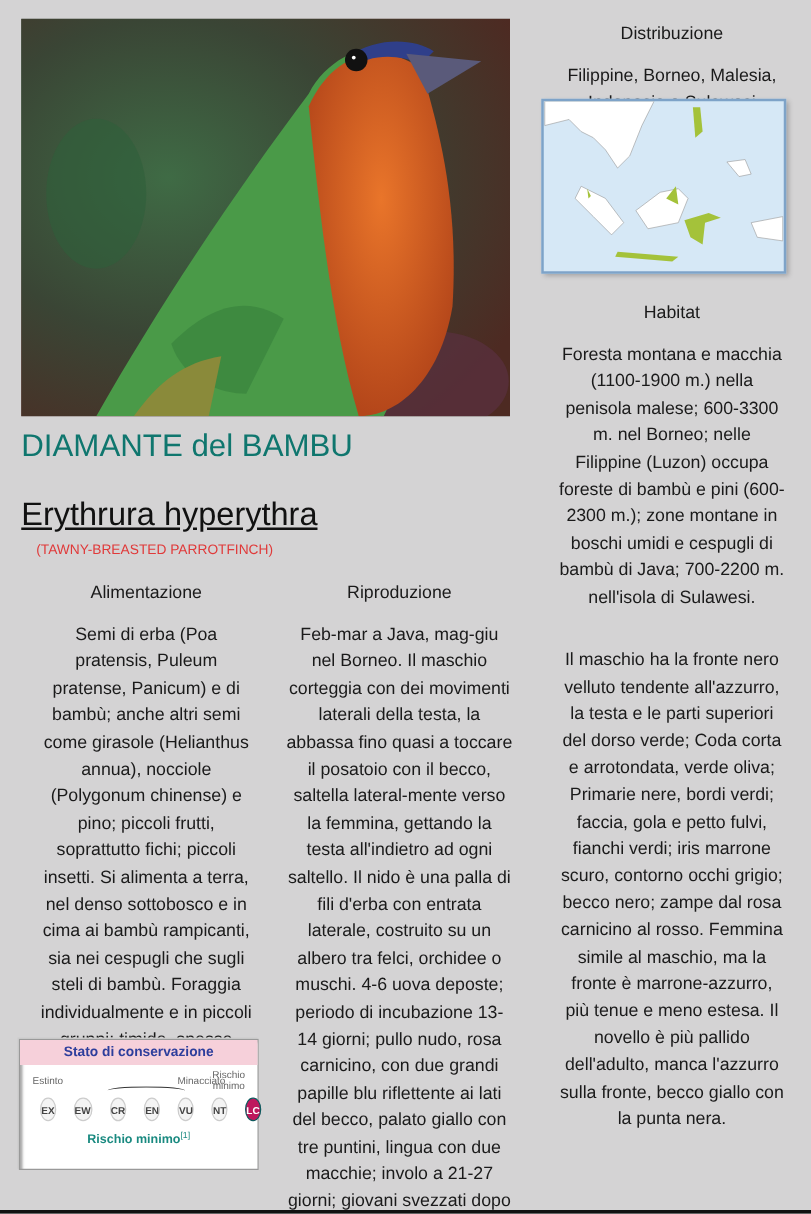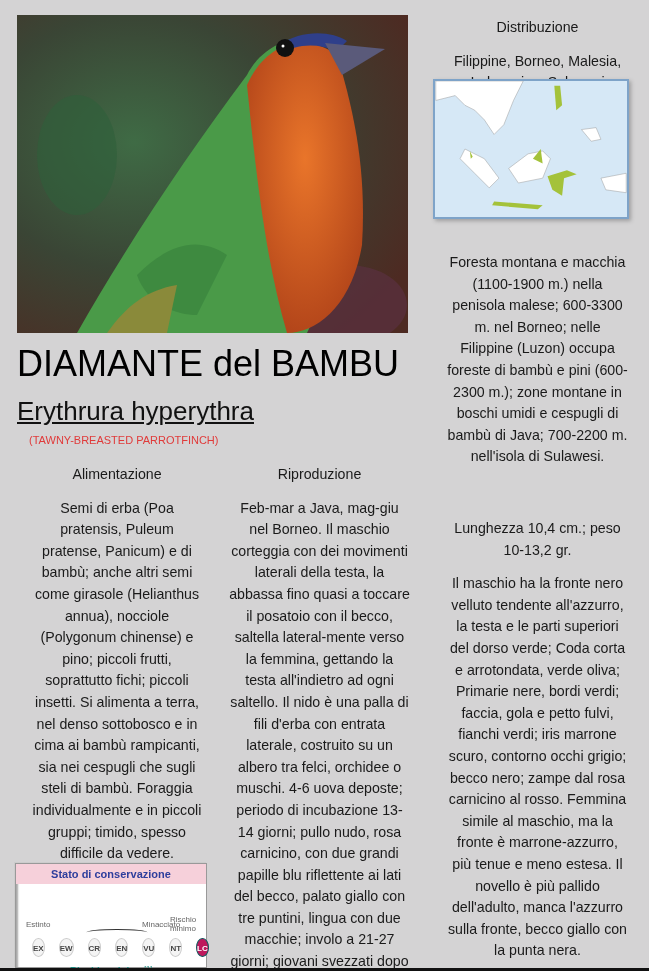--- a/index.html
+++ b/index.html
@@ -11,21 +11,21 @@
     position: relative;
   }
   .photo {
     position: absolute; left: 17px; top: 15px; width: 391px; height: 318px;
     overflow: hidden;
     background: radial-gradient(ellipse at 20% 30%, #3d5a3a 0%, #2e3b2a 30%, #4a2a20 60%, #3a2a24 100%);
   }
   .photo svg { width: 100%; height: 100%; display: block; }
   .title {
     position: absolute; left: 17px; top: 343px;
-    font-size: 36px; color: #000000; letter-spacing: 0px; white-space: nowrap;
+    font-size: 25px; color: #0f766e; letter-spacing: 0px; white-space: nowrap;
   }
   .sci {
     position: absolute; left: 17px; top: 396px;
     font-size: 26px; color: #111; white-space: nowrap; text-decoration: underline;
   }
   .common {
     position: absolute; left: 29px; top: 434px;
     font-size: 11px; color: #e03a3a; white-space: nowrap;
   }
   .col { position: absolute; font-size: 14.2px; line-height: 21.6px; text-align: center; }
@@ -37,29 +37,29 @@
   .col-c2 { left: 435px; top: 240px; width: 205px; }
   .col-c3 { left: 435px; top: 506px; width: 205px; }
   .map {
     position: absolute; left: 433px; top: 79px; width: 196px; height: 140px;
     background: #d6e8f6; border: 2px solid #7ea3c8; box-sizing: border-box;
     box-shadow: 2px 2px 4px rgba(0,0,0,0.25);
     overflow: hidden;
   }
   .map svg { width: 100%; height: 100%; display: block; }
   .cons {
-    position: absolute; left: 15px; top: 863px; width: 192px; height: 105px;
+    position: absolute; left: 15px; top: 831px; width: 192px; height: 105px;
     background: #fff; border: 1px solid #999; box-sizing: border-box;
     box-shadow: 2px 2px 2px rgba(0,0,0,0.35) inset, -1px -1px 0 #ccc;
   }
   .cons-head {
     background: #f6d0da; height: 20px; text-align: center;
     color: #2d3e9c; font-weight: bold; font-size: 11px; line-height: 20px;
   }
-  .cons-labels { position: relative; height: 30px; font-size: 8px; color: #666; margin-top: 28px; }
+  .cons-labels { position: relative; height: 30px; font-size: 8px; color: #666; }
   .cons-labels span { position: absolute; text-align: center; line-height: 9px; }
   .brace { position: absolute; left: 70px; top: 17px; width: 62px; height: 6px; border-top: 1px solid #333; border-radius: 50% 50% 0 0; }
   .badges { display: flex; gap: 14px; padding-left: 16px; margin-top: -4px; }
   .badge {
     width: 19px; height: 19px; border-radius: 50%; border: 1px solid #ccc;
     background: #f4f4f4; color: #444; font-size: 8px; font-weight: bold;
     text-align: center; line-height: 19px; box-sizing: border-box;
   }
   .badge.active { background: #be185d; color: #fff; border-color: #0e5a5e; }
   .cons-result { text-align: center; color: #1a8a80; font-size: 10px; font-weight: bold; margin-top: 8px; }
@@ -114,35 +114,35 @@
     <path d="M122 5 L128 5 L130 25 L124 30 Z" fill="#a4c23a"></path>
     <path d="M115 98 L135 92 L145 96 L132 100 L130 118 L120 112 Z" fill="#a4c23a"></path>
     <path d="M60 124 L110 128 L105 132 L58 128 Z" fill="#a4c23a"></path>
     <path d="M35 72 L38 78 L36 80 Z" fill="#a4c23a"></path>
     <path d="M150 50 L165 48 L170 60 L160 62 Z" fill="#fff" stroke="#999" stroke-width="0.5"></path>
     <path d="M170 100 L196 95 L196 115 L175 112 Z" fill="#fff" stroke="#999" stroke-width="0.5"></path>
   </svg>
 </div>
 
 <div class="col col-c2">
+  <span class="h">Habitat</span>
   <p>Foresta montana e macchia (1100-1900 m.) nella penisola malese; 600-3300 m. nel Borneo; nelle Filippine (Luzon) occupa foreste di bambù e pini (600-2300 m.); zone montane in boschi umidi e cespugli di bambù di Java; 700-2200 m. nell'isola di Sulawesi.</p>
 </div>
 
 <div class="col col-a">
   <span class="h">Alimentazione</span>
   <p>Semi di erba (Poa pratensis, Puleum pratense, Panicum) e di bambù; anche altri semi come girasole (Helianthus annua), nocciole (Polygonum chinense) e pino; piccoli frutti, soprattutto fichi; piccoli insetti. Si alimenta a terra, nel denso sottobosco e in cima ai bambù rampicanti, sia nei cespugli che sugli steli di bambù. Foraggia individualmente e in piccoli gruppi; timido, spesso difficile da vedere.</p>
 </div>
 
 <div class="col col-b">
   <span class="h">Riproduzione</span>
   <p>Feb-mar a Java, mag-giu nel Borneo. Il maschio corteggia con dei movimenti laterali della testa, la abbassa fino quasi a toccare il posatoio con il becco, saltella lateral-mente verso la femmina, gettando la testa all'indietro ad ogni saltello. Il nido è una palla di fili d'erba con entrata laterale, costruito su un albero tra felci, orchidee o muschi. 4-6 uova deposte; periodo di incubazione 13-14 giorni; pullo nudo, rosa carnicino, con due grandi papille blu riflettente ai lati del becco, palato giallo con tre puntini, lingua con due macchie; involo a 21-27 giorni; giovani svezzati dopo due settimane.</p>
 </div>
 
 <div class="col col-c3">
-  <p>Lunghezza 10,4 cm.; peso 10-13,2 gr.</p>
   <p>Il maschio ha la fronte nero velluto tendente all'azzurro, la testa e le parti superiori del dorso verde; Coda corta e arrotondata, verde oliva; Primarie nere, bordi verdi; faccia, gola e petto fulvi, fianchi verdi; iris marrone scuro, contorno occhi grigio; becco nero; zampe dal rosa carnicino al rosso. Femmina simile al maschio, ma la fronte è marrone-azzurro, più tenue e meno estesa. Il novello è più pallido dell'adulto, manca l'azzurro sulla fronte, becco giallo con la punta nera.</p>
 </div>
 
 <div class="cons">
   <div class="cons-head">Stato di conservazione</div>
   <div class="cons-labels">
     <span style="left:10px; top:8px;">Estinto</span>
     <span style="left:78px; top:8px;padding-left:48px;">Minacciato</span>
     <span style="left:152px; top:3px; width:30px;">Rischio minimo</span>
     <div class="brace"></div>

